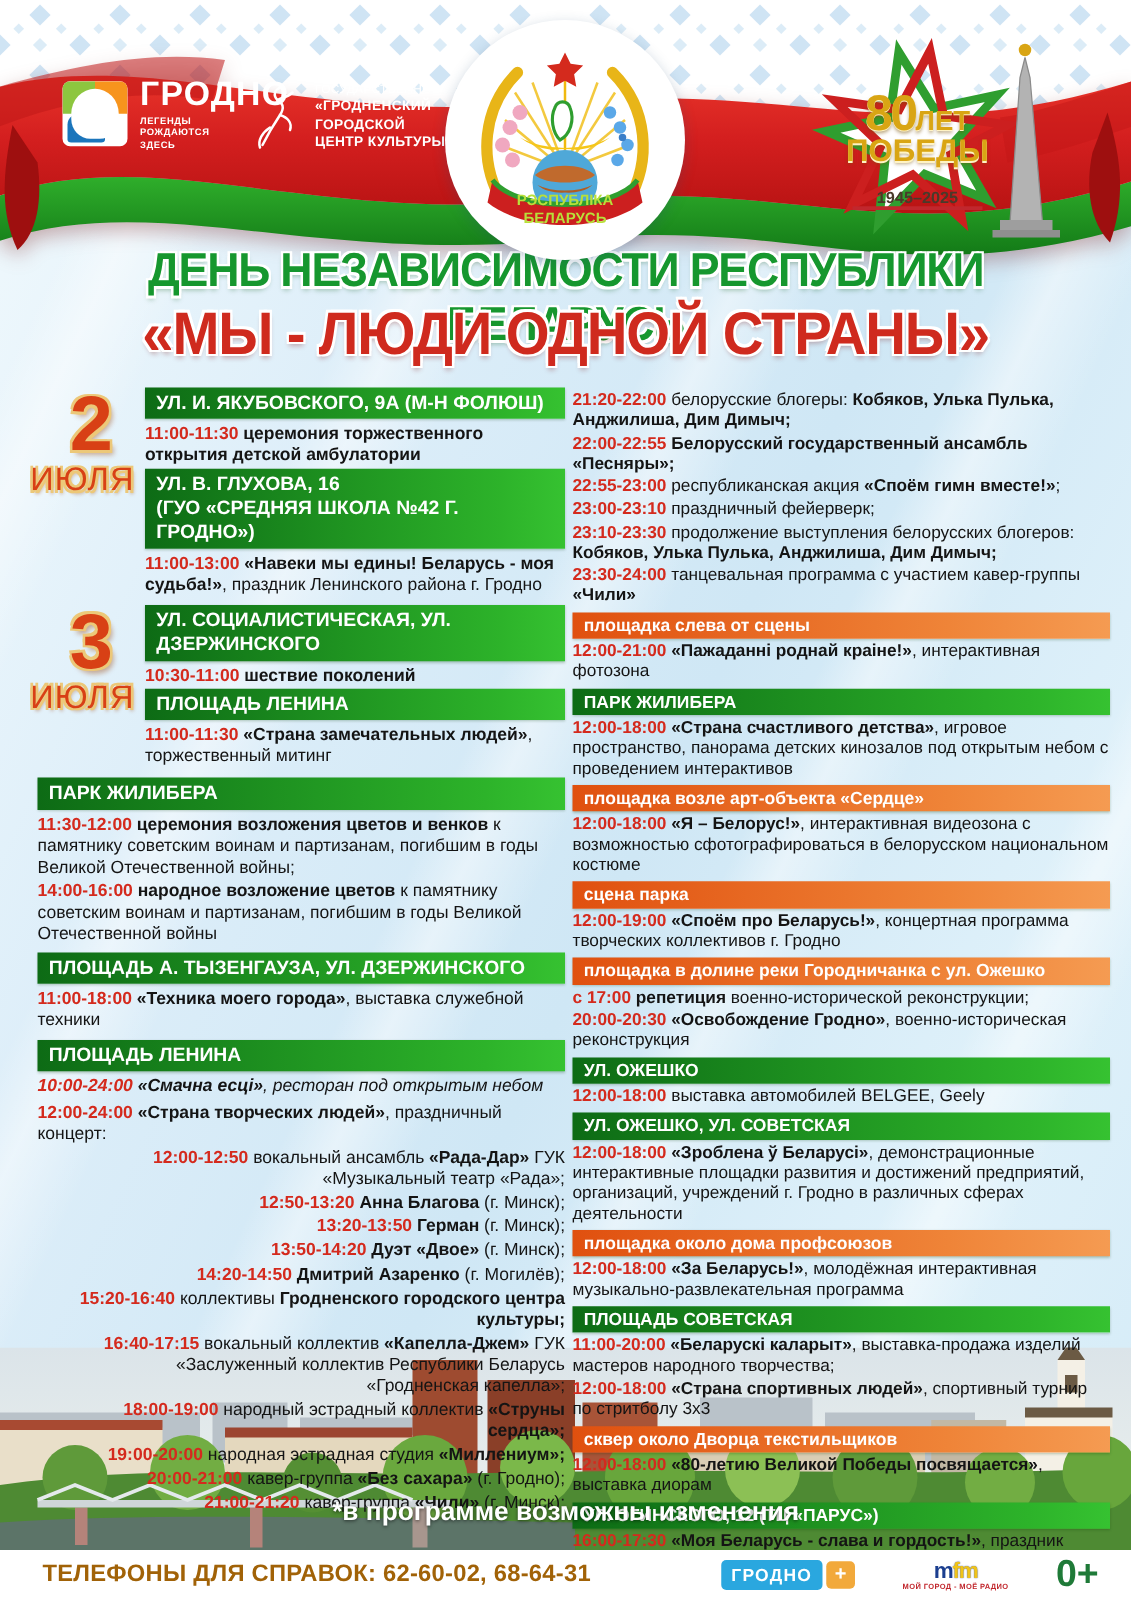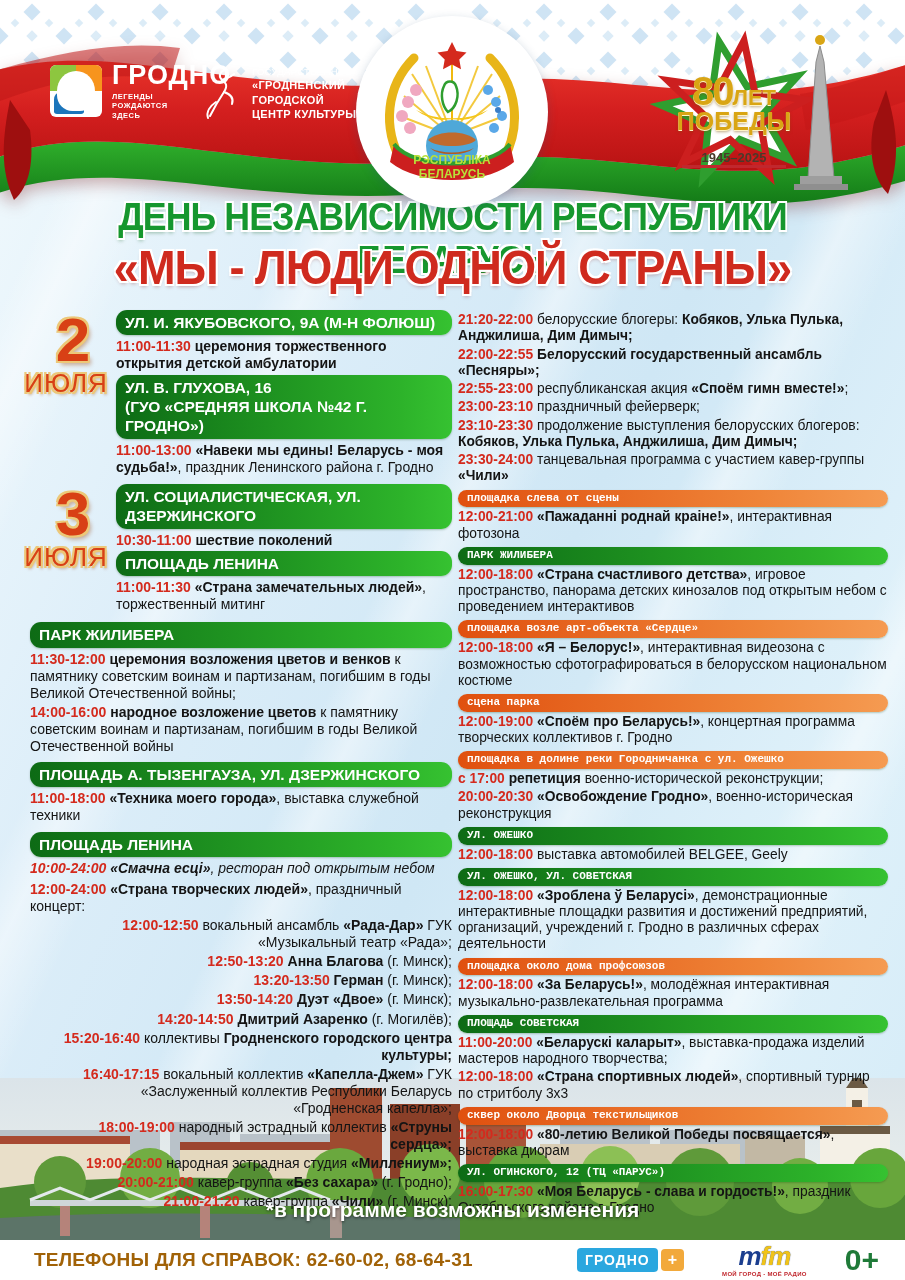--- a/index.html
+++ b/index.html
@@ -40,24 +40,24 @@
   
   .title1, .title2 { position:absolute; left:0; width:905px; text-align:center; font-weight:900; z-index:3; transform:scaleX(.94); }
   .title1 { top:196px; font-size:38px; letter-spacing:-1px; color:#16972e;
     text-shadow:-2px -2px 0 #fff,2px -2px 0 #fff,-2px 2px 0 #fff,2px 2px 0 #fff,0 3px 4px rgba(10,90,20,.35); }
   .title2 { top:240px; font-size:48px; letter-spacing:-1px; color:#cf2a1e;
     text-shadow:-2px -2px 0 #fff,2px -2px 0 #fff,-2px 2px 0 #fff,2px 2px 0 #fff,0 3px 4px rgba(120,10,10,.3); }
   
   .col { position:absolute; z-index:2; color:#141414; }
   .col-left  { left:30px; top:308px; width:422px; font-size:14px; line-height:1.22; }
   .col-right { left:458px; top:310px; width:430px; font-size:13.8px; line-height:1.18; }
-  .bar { color:#fff; font-weight:800; padding:3px 9px; margin:7px 0 3px; border-radius:11px; box-shadow:0 1px 2px rgba(0,60,0,.25); }
+  .bar { color:#fff; font-weight:800; padding:3px 9px; margin:7px 0 3px; border-radius:0; box-shadow:0 1px 2px rgba(0,60,0,.25); }
   .bar div { line-height:1.25; }
   .col-left .bar { font-size:15.5px; }
-  .col-right .bar { font-size:11px; padding:2px 9px; margin:5px 0 2px;font-family:Liberation Mono, monospace; }
+  .col-right .bar { font-size:14px; padding:2px 9px; margin:5px 0 2px; }
   .bar-green  { background:linear-gradient(90deg,#0d6b15,#2db32a 85%,#36c231); }
   .bar-orange { background:linear-gradient(90deg,#e0500f,#ef8438 70%,#f59b52); }
   .event { margin:2px 0; }
   .event b { font-weight:800; }
   .time { color:#d42a1d; font-weight:800; white-space:nowrap; }
   .indent { margin-left:28px;text-align:right; }
   .gap { margin-bottom:4px;font-style:italic; }
   .day-block { display:flex; margin-bottom:4px; }
   .date-col { width:86px; flex:0 0 86px; padding-top:4px; text-align:center; }
   .day-num { font-size:62px; font-weight:900; color:#d84015; line-height:.9;
@@ -71,21 +71,21 @@
   .note { position:absolute; left:0; top:1198px; width:905px; text-align:center; z-index:3;
     color:#fff; font-weight:800; font-size:21px; text-shadow:0 1px 3px rgba(0,0,0,.6); }
   
   .footer { position:absolute; left:0; bottom:0; width:905px; height:40px; background:#fff; z-index:4; display:flex; align-items:center; }
   .phones { margin-left:34px; font-size:19px; font-weight:800; color:#a16207; letter-spacing:.2px; }
   .footer-logos { margin-left:auto; margin-right:26px; display:flex; align-items:center; gap:38px; }
   .grodno-plus { display:flex; gap:3px; align-items:center; }
   .gp-name { background:#2aa7df; color:#fff; font-weight:900; font-size:14px; padding:4px 8px; border-radius:4px; letter-spacing:1px; }
   .gp-plus { background:#f2a93b; color:#fff; font-weight:900; font-size:16px; padding:2px 7px; border-radius:4px; }
   .radio { text-align:center; line-height:1; }
-  .radio-word { font-style:italic; font-weight:900; font-size:26px; letter-spacing:-1px; }
+  .radio-word { font-weight:900; font-size:18px; letter-spacing:-1px; }
   .radio-word .m  { color:#1b3e8f; }
   .radio-word .fm { color:#f0c319; text-shadow:0 0 1px #1b3e8f; }
   .radio-tag { font-size:6px; font-weight:700; color:#c1272d; margin-top:2px; letter-spacing:.3px; }
   .age { font-size:30px; font-weight:800; color:#1f7a38; }
 </style>
 </head>
 <body>
 
 <div class="poster">
 

